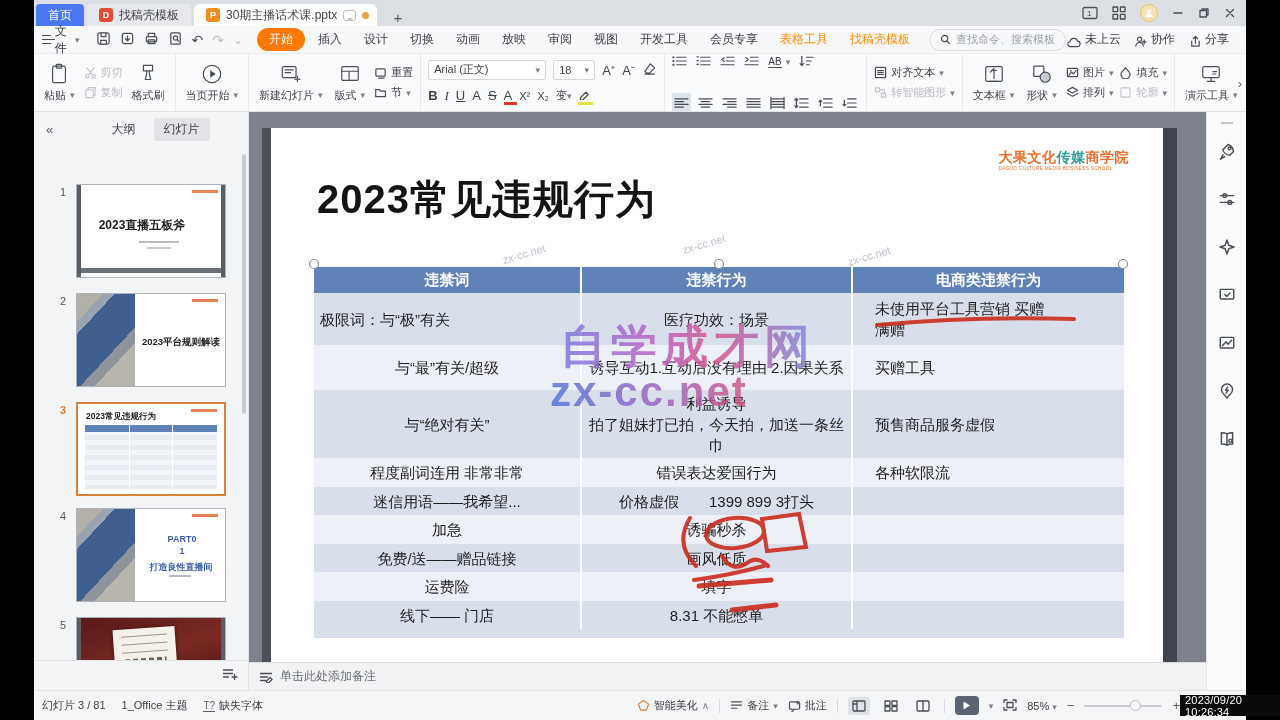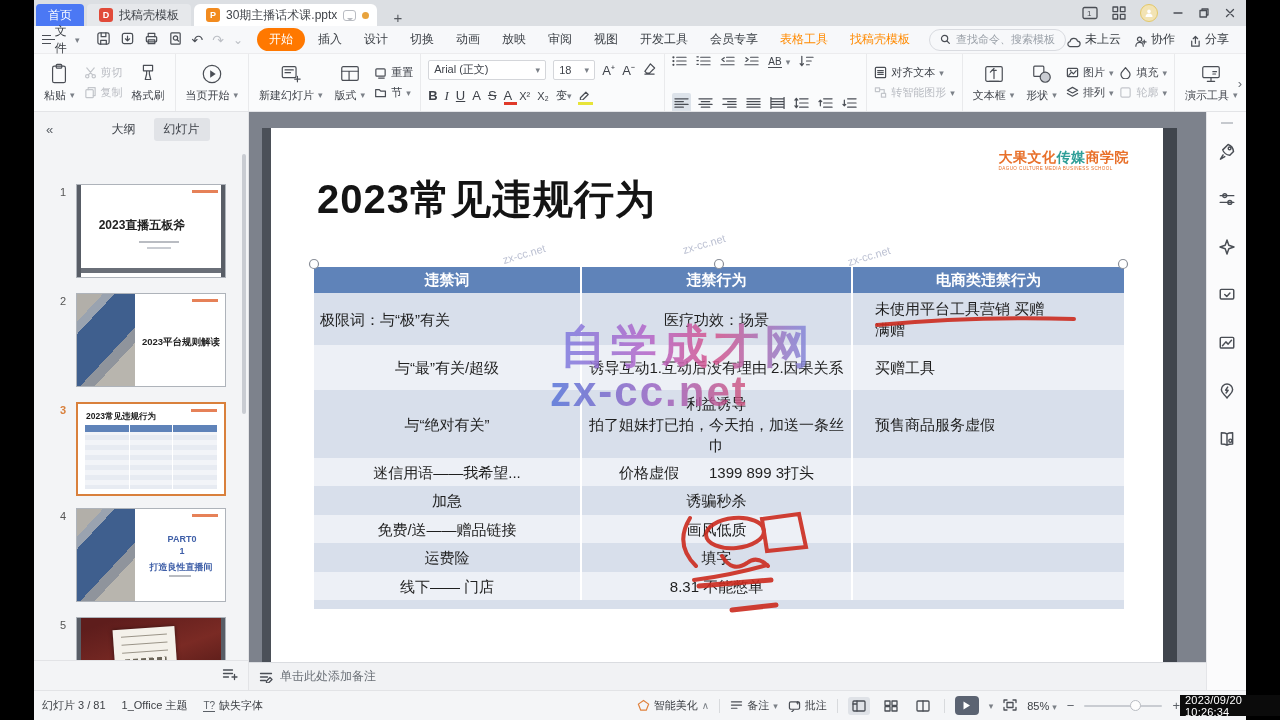--- a/index.html
+++ b/index.html
@@ -674,20 +674,25 @@
           <div class="td c1">与“最”有关/超级</div>
           <div class="td c2">诱导互动1.互动后没有理由 2.因果关系</div>
           <div class="td c3">买赠工具</div>
         </div>
         <div class="trow rowband r3">
           <div class="td c1">与“绝对有关”</div>
           <div class="td c2">利益诱导
 拍了姐妹打已拍，今天拍，加送一条丝巾</div>
           <div class="td c3">预售商品服务虚假</div>
         </div>
+        <div class="trow rowband r4">
+          <div class="td c1">程度副词连用 非常非常</div>
+          <div class="td c2">错误表达爱国行为</div>
+          <div class="td c3">各种软限流</div>
+        </div>
         <div class="trow rowband r6">
           <div class="td c1">迷信用语——我希望...</div>
           <div class="td c2">价格虚假　　1399  899  3打头</div>
           <div class="td c3"></div>
         </div>
         <div class="trow rowband r7">
           <div class="td c1">加急</div>
           <div class="td c2">诱骗秒杀</div>
           <div class="td c3"></div>
         </div>

